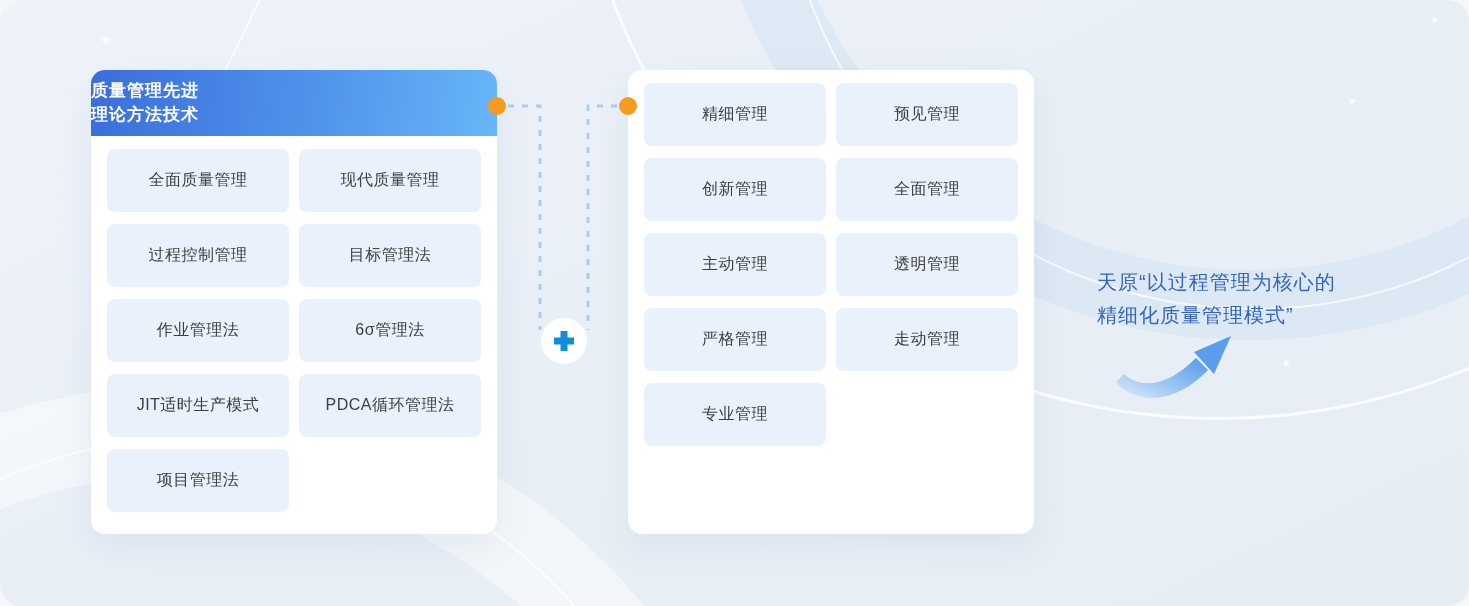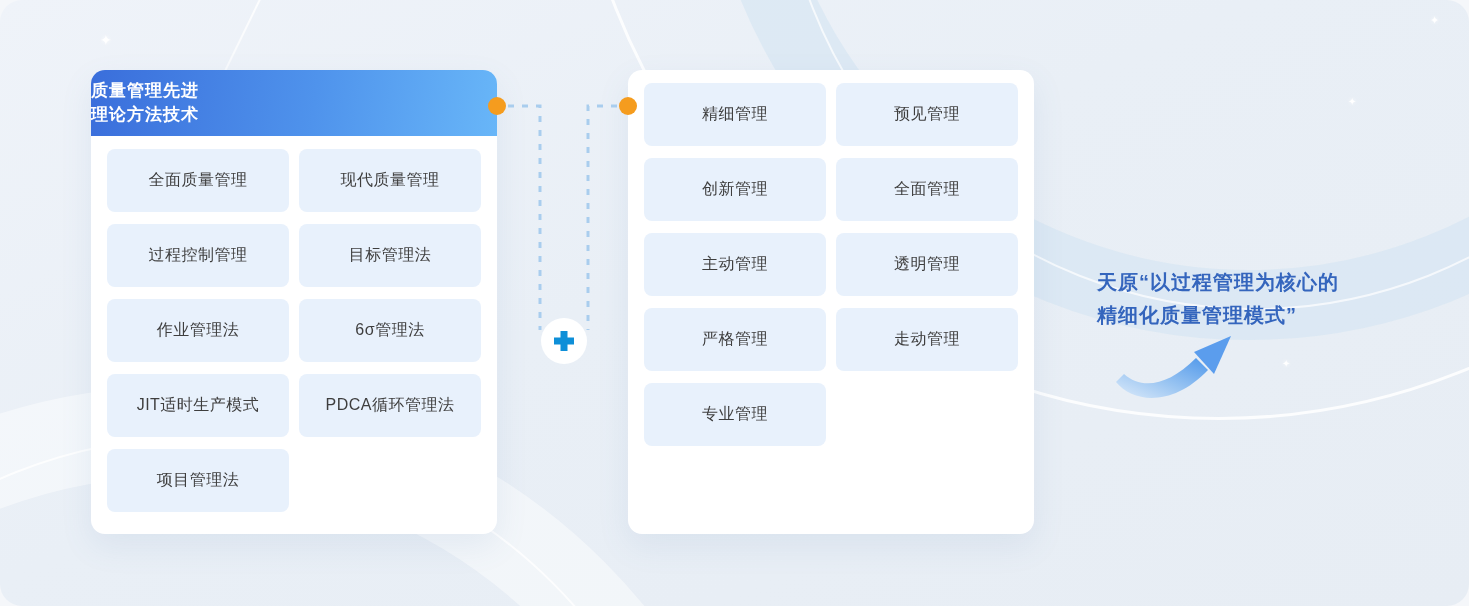--- a/index.html
+++ b/index.html
@@ -54,21 +54,21 @@
     display:flex; align-items:center; justify-content:center;
     font-size:16px; color:#3e3e3e; letter-spacing:.5px;
   }
 
   
   .connector { position:absolute; left:480px; top:90px; }
 
   
   .result-text {
     position:absolute; left:1097px; top:266px;
-    font-size:20px; font-weight:bold; color:#3465bd;
+    font-size:20px; font-weight:normal; color:#3465bd;
     line-height:33px; letter-spacing:1px; white-space:nowrap;
   }
   .result-arrow { position:absolute; left:1108px; top:330px; }
 </style>
 </head>
 <body>
 
 <div class="canvas">
 
   <div class="deco swirl-tr-1"></div>

